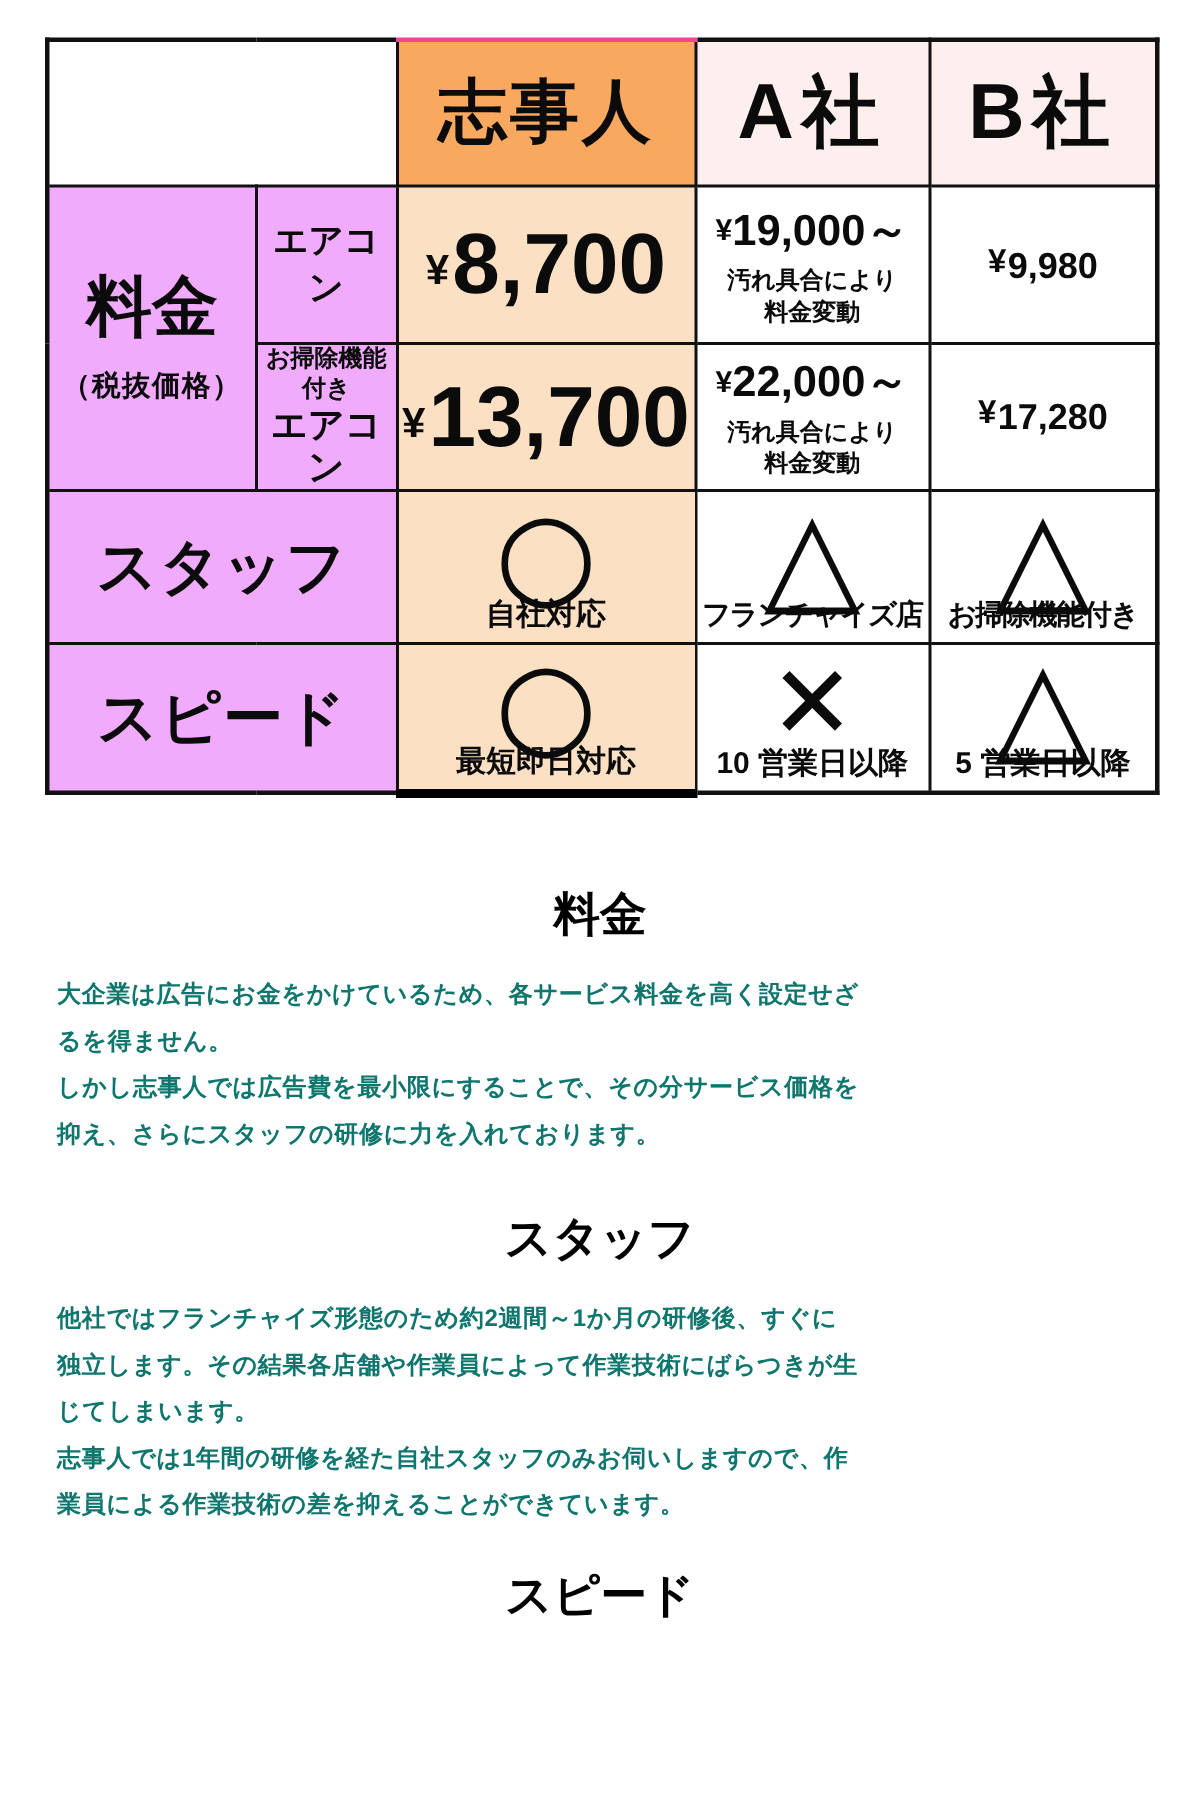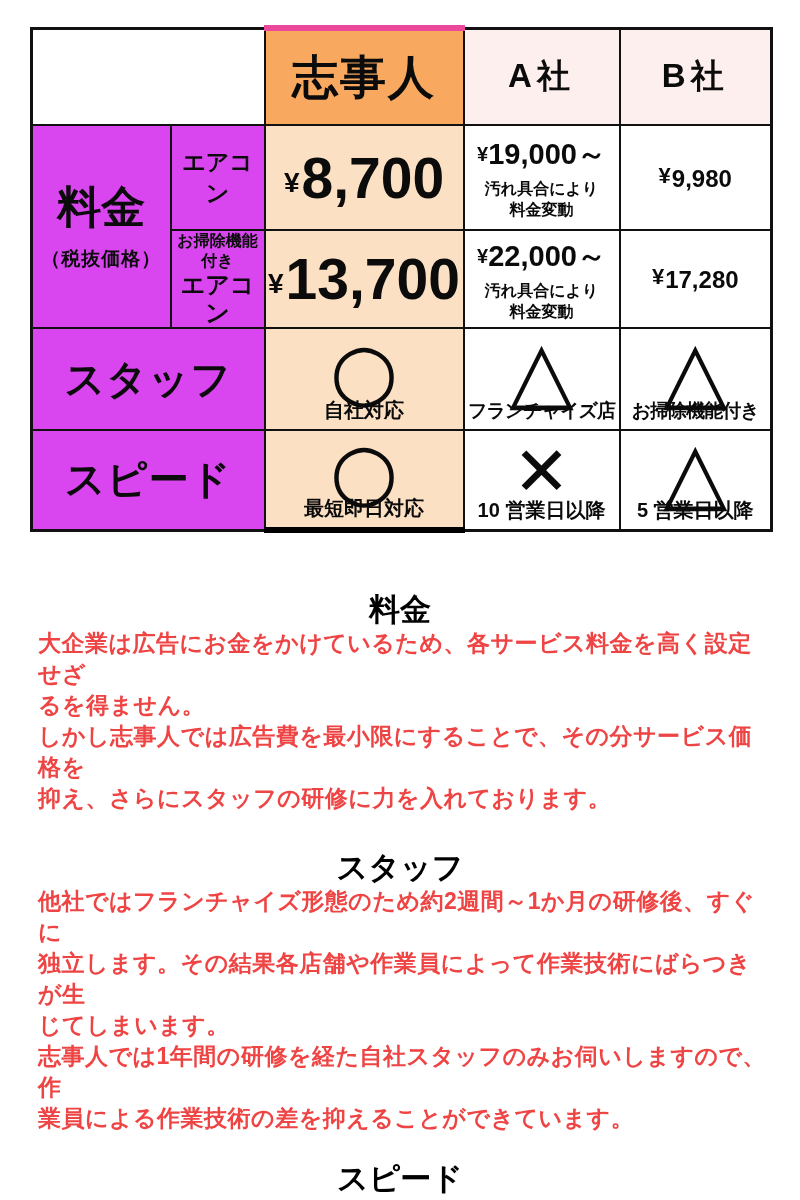--- a/index.html
+++ b/index.html
@@ -21,27 +21,27 @@
     text-align:center; vertical-align:middle;
   }
   tr.hdr  { height:97px; }
   tr.r1   { height:105px; }
   tr.r2   { height:89px; }
   tr.r3   { height:102px; }
   tr.r4   { height:100px; }
 
   td.blank     { background:#ffffff; }
   td.h-main    { background:#F9A95F; font-size:46px; letter-spacing:2px; }
-  td.h-comp    { background:#FCEFED; font-size:33px; letter-spacing:5px; }
+  td.h-comp    { background:#FCEFED; font-size:52px; letter-spacing:5px; }
 
   td.main-col  { border-left:4px solid #000; border-right:4px solid #000; }
-  tr.hdr td.main-col { border-top:6px solid #ec4899; }
+  tr.hdr td.main-col { border-top:3px solid #ec4899; }
   tr.r4  td.main-col { border-bottom:6px solid #000; }
 
-  td.cream     { background:#d946ef; }
+  td.cream     { background:#f0abfc; }
   td.peach     { background:#FCE0C3; }
 
   td.big-label .big   { font-size:44px; line-height:50px; }
   td.big-label .note  { font-size:19px; margin-top:14px; letter-spacing:1px; }
 
   td.sub-label        { font-size:23px; }
   td.sub-label .item-small { font-size:16px; line-height:20px; }
   td.sub-label .item-large { font-size:24px; line-height:28px; }
 
   td.row-label { font-size:40px; letter-spacing:1px; }
@@ -67,22 +67,22 @@
     font-size:20px; text-align:center; white-space:nowrap;
   }
   .sym-note.tight { font-size:19px; letter-spacing:-1px; }
 
   
   .sections { position:absolute; left:0; top:536px; width:800px; }
   section.sec h2 {
     text-align:center; font-size:31px; line-height:36px; color:#000;
   }
   section.sec p {
-    margin:0 28px 0 38px; font-size:23px; line-height:31px;
-    white-space:pre-line; color:#ef4444; letter-spacing:0.5px;
+    margin:20px 28px 0 38px; font-size:16px; line-height:31px;
+    white-space:pre-line; color:#0f766e; letter-spacing:0.5px;
   }
   #sec-price { margin-top:56px; }
   #sec-staff { margin-top:36px; }
   #sec-speed { margin-top:27px; }
 </style>
 </head>
 <body>
 
 <table class="cmp">
   <colgroup>

